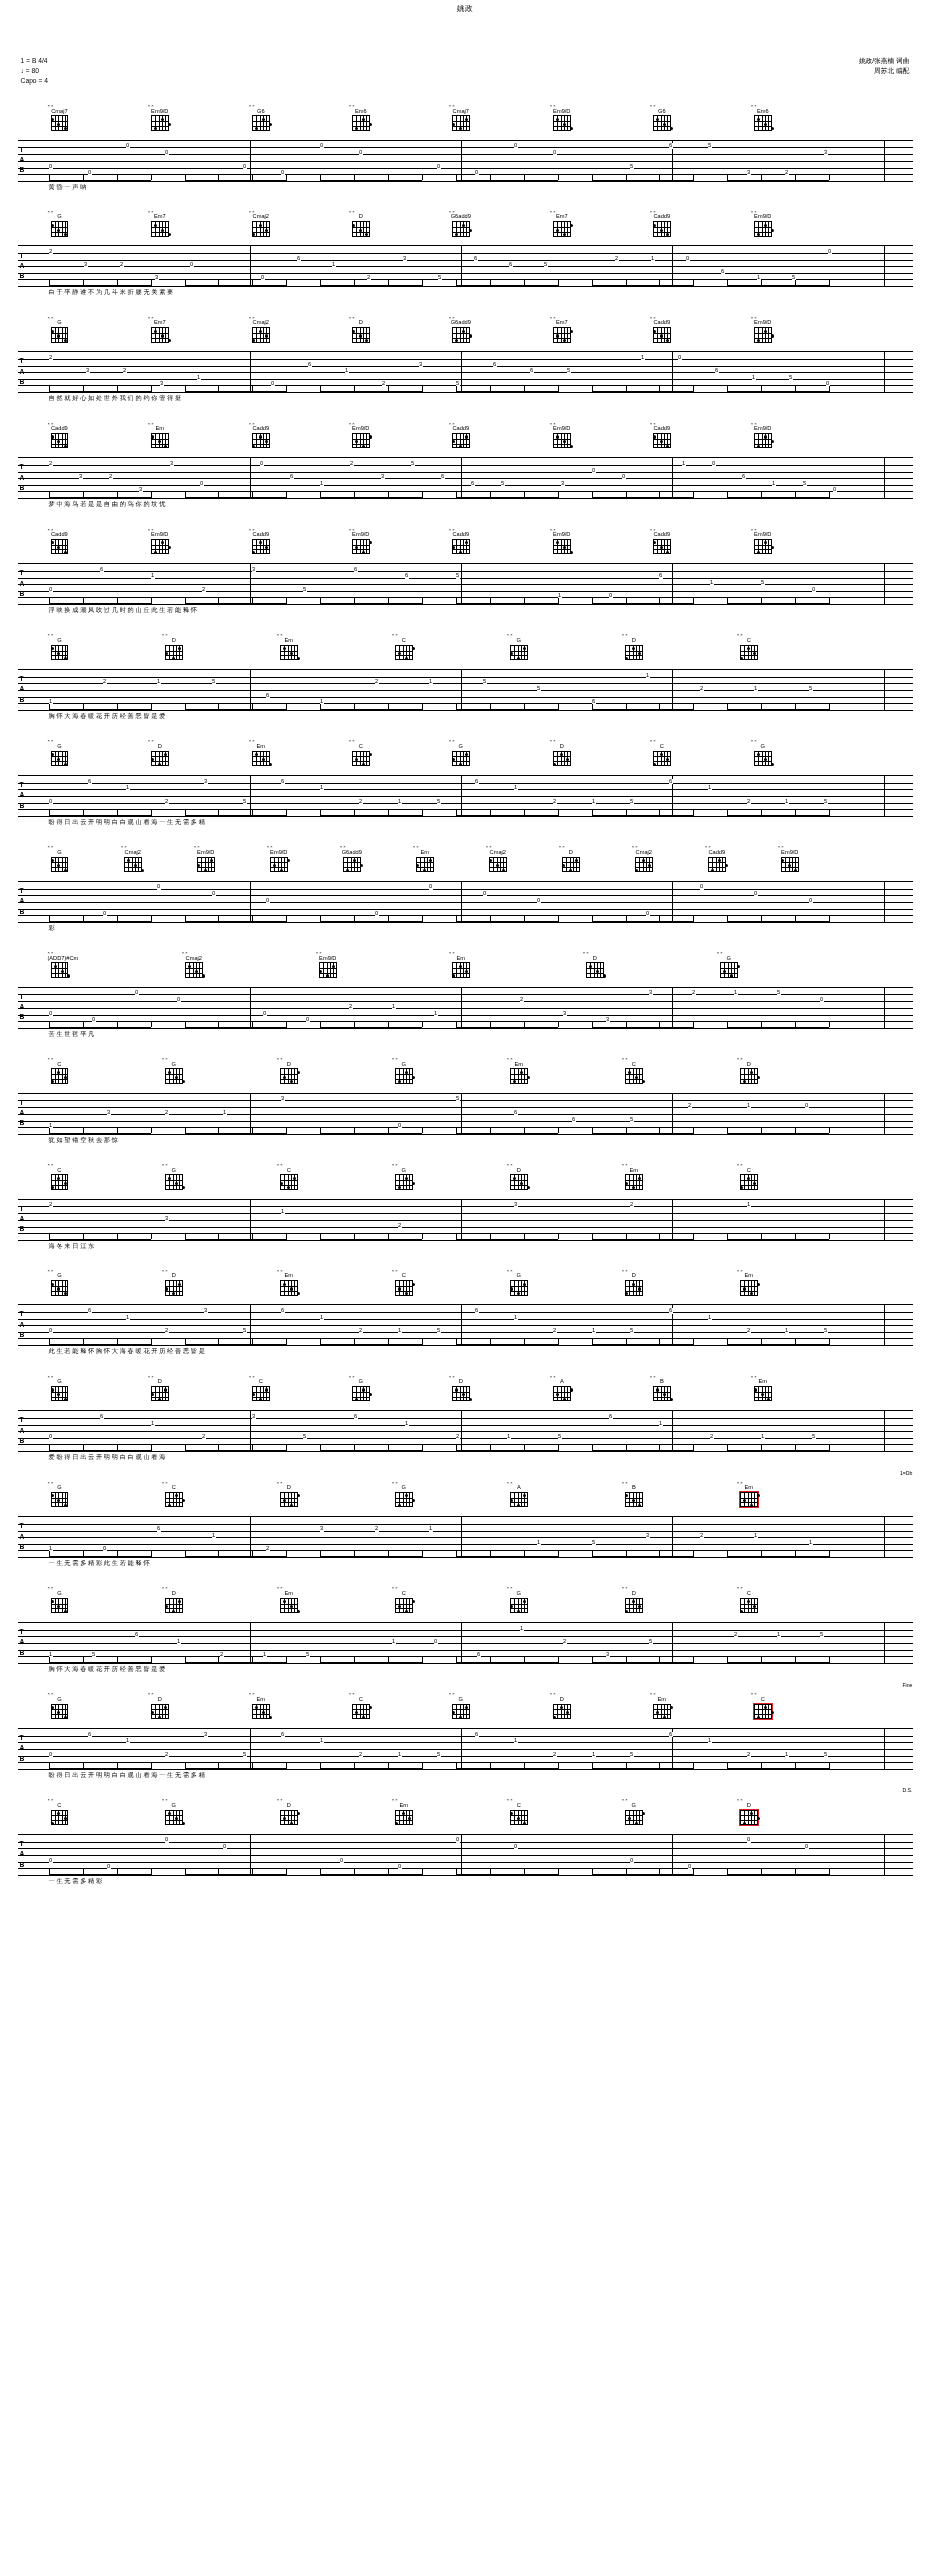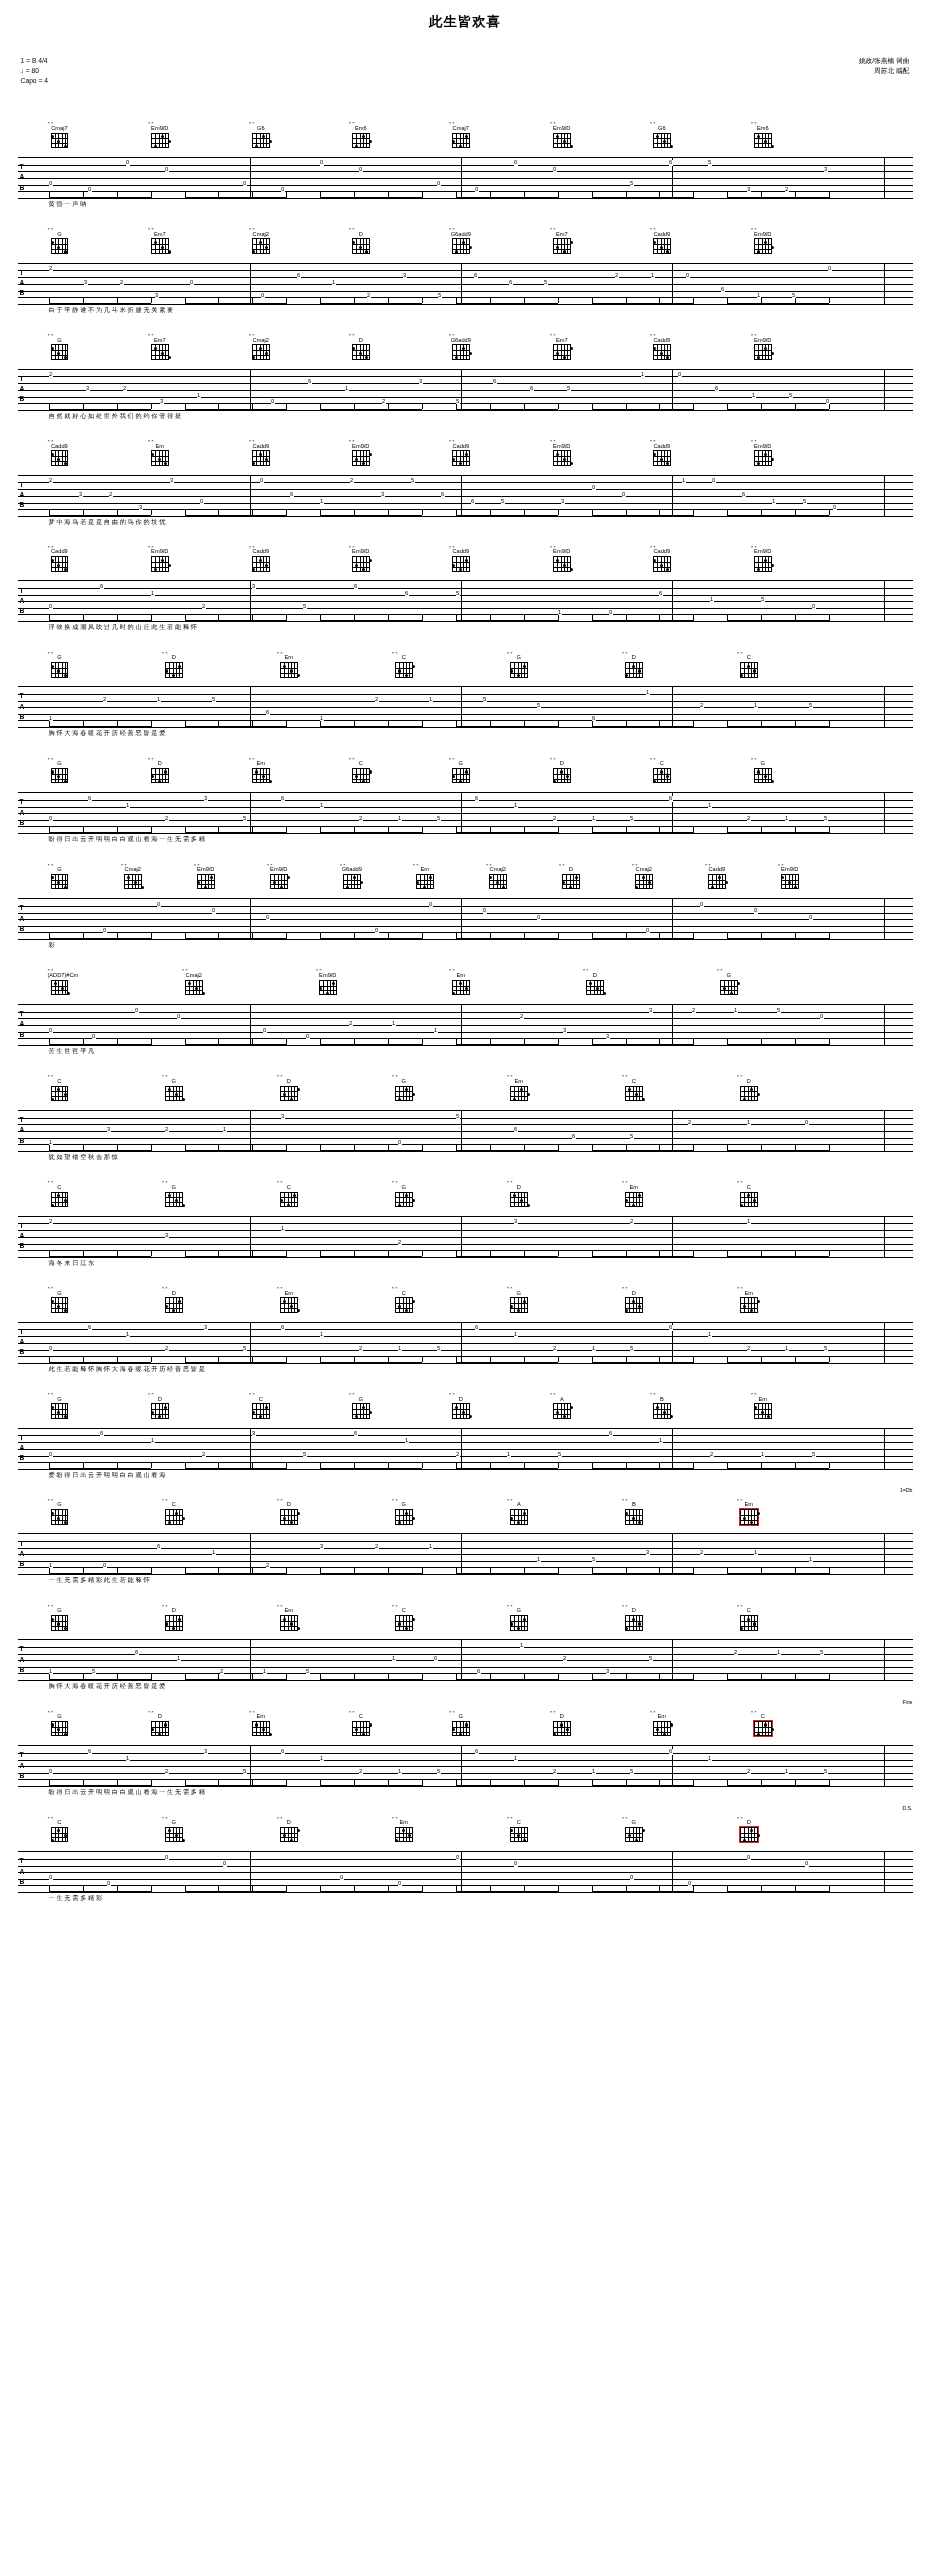--- a/index.html
+++ b/index.html
@@ -75,21 +75,21 @@
   
   .lyrics{position:relative;height:10.3px;margin-top:1px;}
   .lyric{position:absolute;font-size:6.2px;white-space:nowrap;}
   .note-sm{position:absolute;font-size:5.2px;}
 </style>
 </head>
 <body>
 
 <div class="page">
 
-  <div class="title">此生皆欢喜</div>
+  <div class="subtitle">姚政</div>
 
   <div class="meta-left">
     <div>1 = B 4/4</div>
     <div>↓ = 80</div>
     <div>Capo = 4</div>
   </div>
 
   <div class="meta-right">
     <div>姚政/张燕楠 词曲</div>
     <div>周苏北 编配</div>

